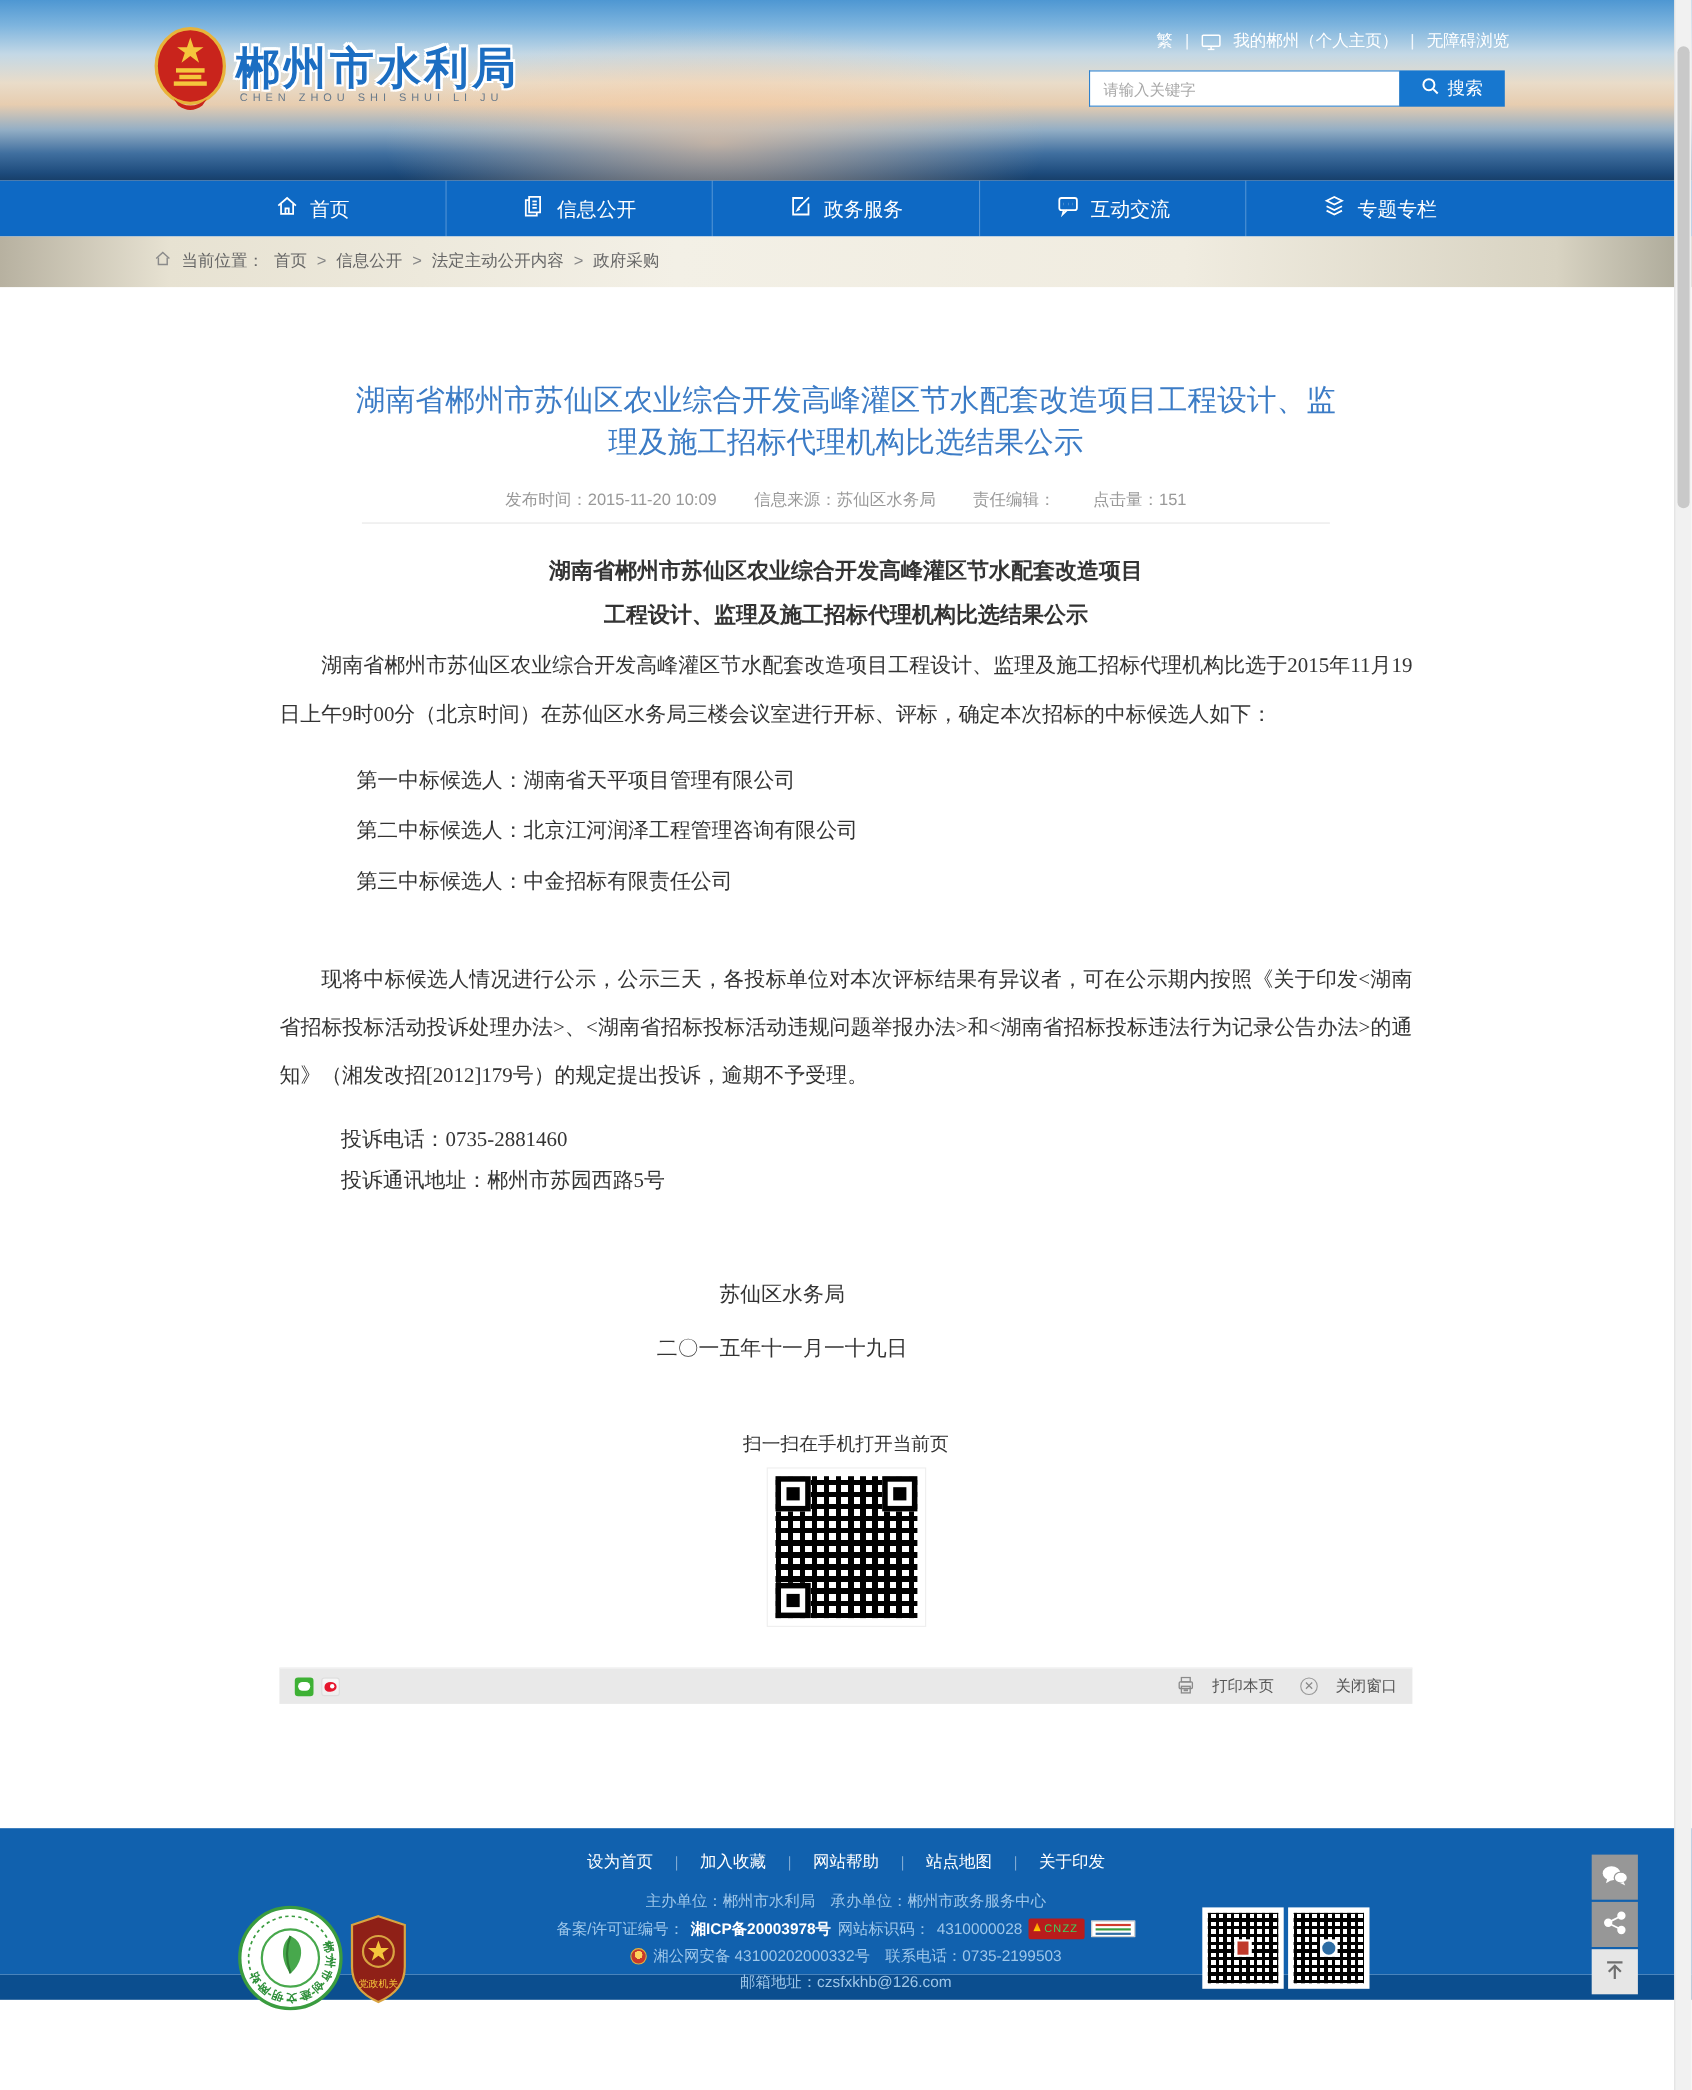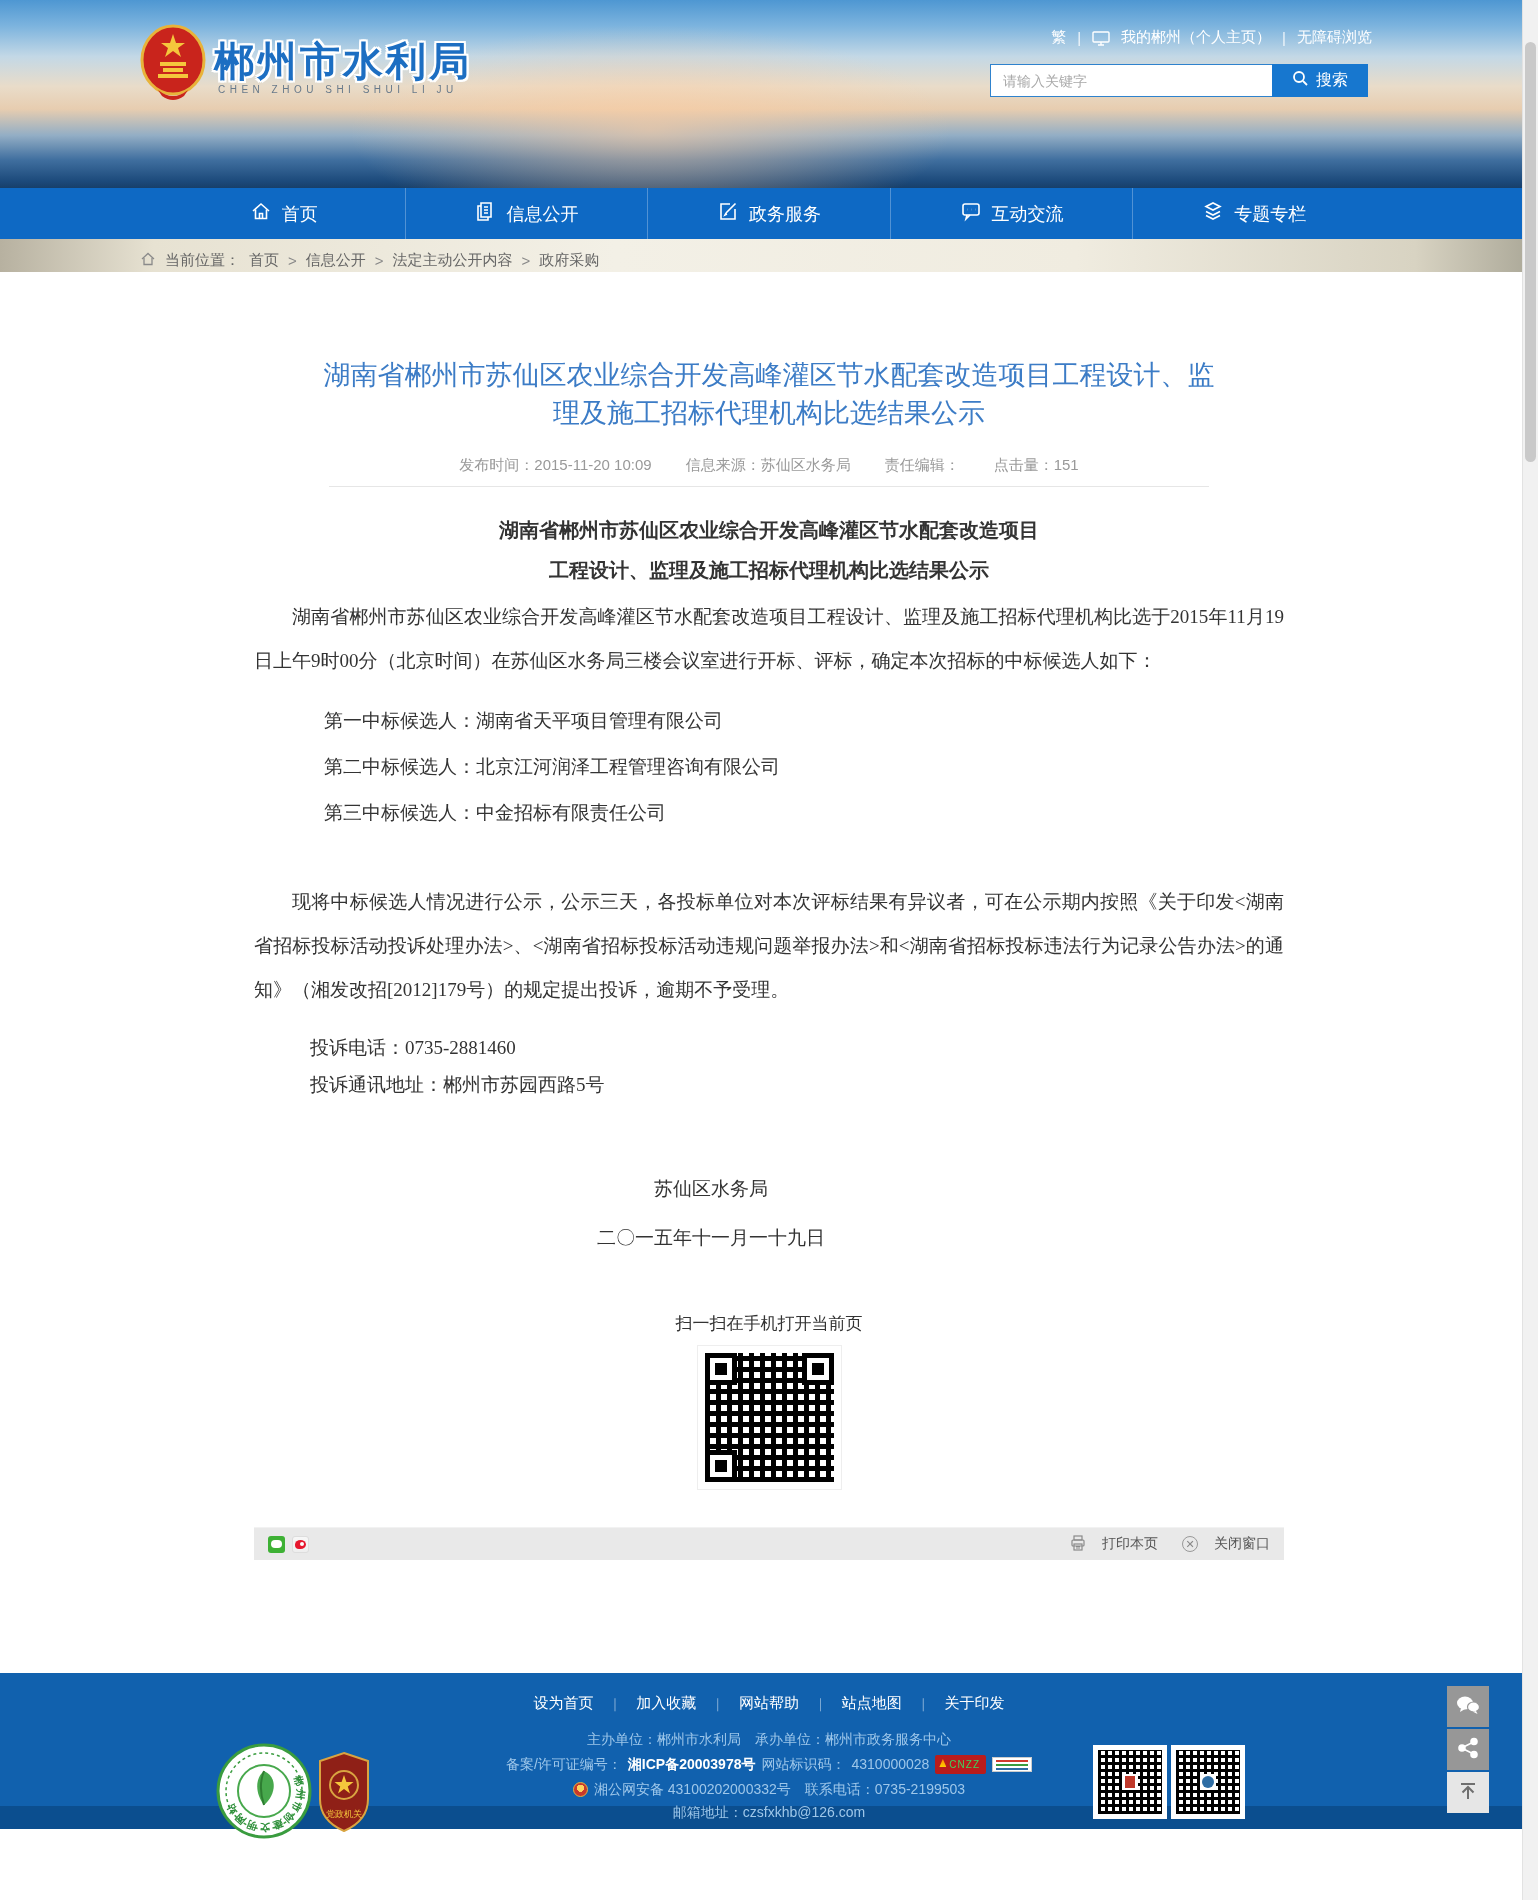--- a/index.html
+++ b/index.html
@@ -5,21 +5,21 @@
   * { box-sizing: border-box; }
   html,body { margin:0; padding:0; }
   body {
     width:1538px; height:1900px; position:relative; background:#fff;
     font-family:"Liberation Sans","DejaVu Sans",sans-serif; overflow:hidden;
   }
   a { cursor:pointer; }
 
   
   .banner {
-    height:188px; position:relative;
+    height:164px; position:relative;
     background:
       radial-gradient(ellipse 430px 150px at 650px 130px, rgba(255,205,160,.6), rgba(255,205,160,0) 70%),
       linear-gradient(180deg,#4e97d2 0%,#7db4de 14%,#c3d8e6 30%,#e9dcc9 46%,#e7cdb0 58%,#93aec5 72%,#406f9f 85%,#1d4b7c 96%,#173f6a 100%);
   }
   .emblem { position:absolute; left:140px; top:24px; width:66px; height:76px; }
   .site-name {
     position:absolute; left:214px; top:34px; font-size:40px; font-weight:bold; color:#1c6ec2; letter-spacing:3px;
     text-shadow:2px 2px 0 #fff,-2px -2px 0 #fff,2px -2px 0 #fff,-2px 2px 0 #fff,0 2px 0 #fff,0 -2px 0 #fff,2px 0 0 #fff,-2px 0 0 #fff;
   }
   .site-pinyin { position:absolute; left:218px; top:84px; font-size:10px; color:#67798a; letter-spacing:4.5px; }
@@ -36,21 +36,21 @@
   .nav { height:51px; background:#0e69c4; }
   .nav-inner { width:1212px; height:100%; margin:0 auto; display:flex; }
   .nav-item {
     flex:1; display:flex; align-items:center; justify-content:center; gap:10px;
     color:#fff; font-size:18px; text-decoration:none; border-left:1px solid rgba(255,255,255,.28);
   }
   .nav-item:first-child { border-left:none; }
 
   
   .banner-bottom {
-    height:33px; position:relative;
+    height:46px; position:relative;
     background:linear-gradient(90deg,#b7b1a0 0%,#e7e2d2 10%,#f3f0e6 40%,#f0ece0 70%,#d8d3c2 92%,#a9a696 100%);
   }
   .breadcrumb { position:absolute; left:140px; top:12px; display:flex; align-items:center; gap:9px; font-size:15px; color:#666; }
   .breadcrumb a { color:#666; text-decoration:none; }
   .bc-sep { color:#888; }
 
   
   .main { width:1030px; margin:0 auto; padding-bottom:113px; }
   .article-title { width:912px; margin:0 auto; padding-top:84px; font-size:27px; line-height:38px; font-weight:400; color:#3c7cc6; text-align:center; }
   .meta { margin-top:24px; display:flex; justify-content:center; gap:34px; color:#999; font-size:15px; }

